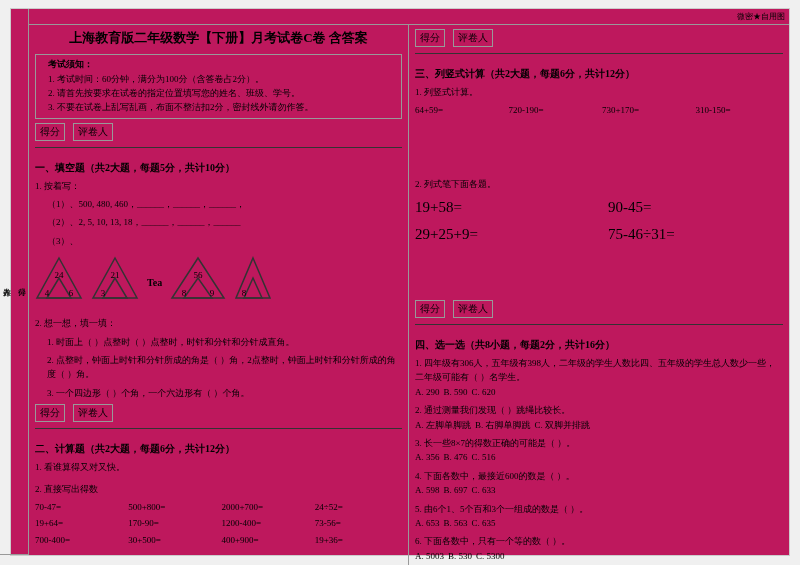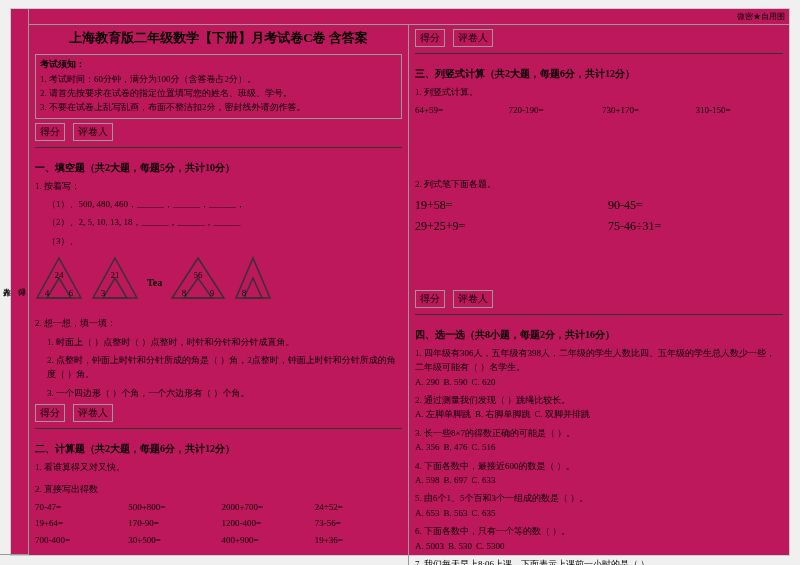--- a/index.html
+++ b/index.html
@@ -80,21 +80,21 @@
     }
     .section-header {
       font-weight: bold;
       font-size: 10px;
       border-top: 1px solid #333;
       padding-top: 13px;
       margin-top: 2px;
     }
     .notes-box {
       border: 1px solid #999;
-      padding: 3px 4px;
+      padding: 3px 12px;
       font-size: 8.5px;
       line-height: 1.5;
     }
     .score-row {
       display: flex;
       align-items: center;
       font-size: 8px;
       gap: 8px;
     }
     .score-box {
@@ -119,21 +119,21 @@
       display: grid;
       grid-template-columns: 1fr 1fr 1fr 1fr;
       gap: 1px 6px;
       font-size: 9px;
       line-height: 1.7;
     }
     .math-grid-2col {
       display: grid;
       grid-template-columns: 1fr 1fr;
       gap: 1px 18px;
-      font-size: 12px;
+      font-size: 15px;
       line-height: 1.7;
     }
     .clock-row {
       display: flex;
       gap: 10px;
       align-items: center;
       margin: 4px 0;
     }
     .clock-container {
       display: flex;

